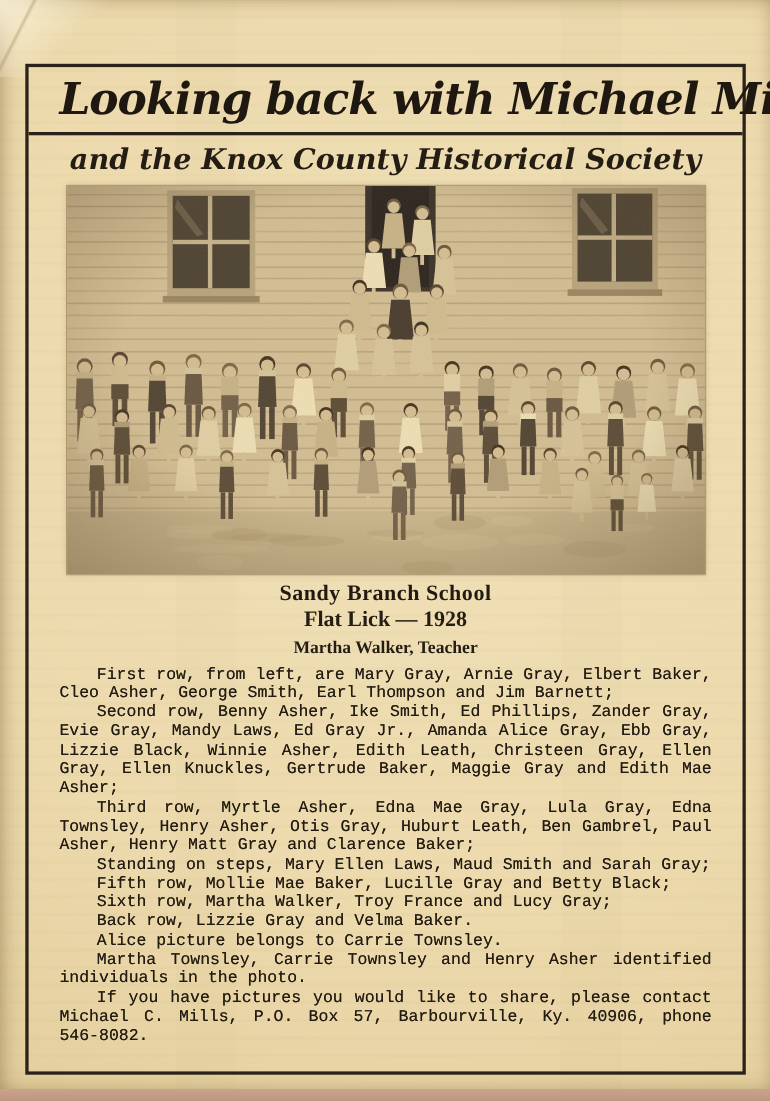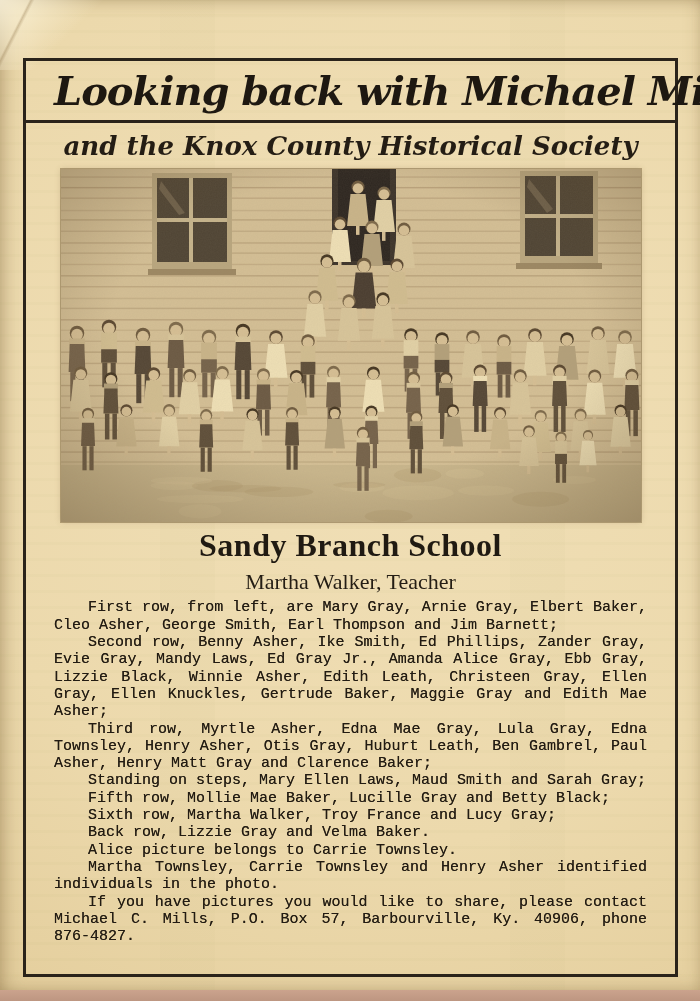--- a/index.html
+++ b/index.html
@@ -41,23 +41,23 @@
     font-family:"DejaVu Serif","Liberation Serif",serif;
     font-style:italic;font-weight:bold;
     font-size:26px;color:#241d14;text-align:center;margin-top:8px;white-space:nowrap;
   }
   .photo-wrap{
     width:580px;height:353px;margin:8px auto 0 auto;position:relative;
     box-shadow:0 0 0 1px rgba(110,88,52,.45), 0 0 6px rgba(110,88,52,.25);
     background:#d4bf95;
   }
   .photo-wrap svg{display:block;}
-  .caption-school{font-size:32px;font-weight:bold;color:#201a12;text-align:center;margin-top:7px;letter-spacing:.5px;line-height:1.05;}
+  .caption-school{font-size:20px;font-weight:bold;color:#201a12;text-align:center;margin-top:7px;letter-spacing:.5px;line-height:1.05;}
   .caption-py{font-size:20px;font-weight:bold;color:#241d14;text-align:center;margin-top:3px;line-height:1.05;}
-  .caption-teacher{font-size:22px;font-weight:normal;color:#241d14;text-align:center;margin-top:8px;line-height:1.05;}
+  .caption-teacher{font-size:16px;font-weight:bold;color:#241d14;text-align:center;margin-top:8px;line-height:1.05;}
   .article{margin-top:6px;color:#221b12;font-family:Liberation Mono, monospace;}
   .article p{
     font-size:15px;line-height:17.3px;margin:0;
     text-align:justify;text-indent:34px;
     text-shadow:0 0 .4px rgba(34,27,18,.8);
   }
   .strip{position:absolute;left:0;right:0;bottom:0;height:11px;
     background:linear-gradient(#cba38d,#bd9681);}
 </style>
 </head>
@@ -436,30 +436,31 @@
           <circle cx="527" cy="266" r="5.07" fill="#7d694a"></circle>
           <circle cx="527" cy="267.092" r="4.056" fill="#d6bf94"></circle>
           <polygon points="521.15,271.8025,532.85,271.8025,535.58,296.3225,518.42,296.3225" fill="#efe0b6"></polygon>
           <rect x="525.44" y="296.3225" width="2.73" height="7.0200000000000005" fill="#d6bf94"></rect>
           <rect x="0" y="0" width="580" height="353" fill="url(#vg)"></rect>
           <rect x="0" y="0" width="580" height="353" filter="url(#grain)" opacity="0.2"></rect>
         </svg>
     </div>
 
     <div class="caption-school">Sandy Branch School</div>
+    <div class="caption-py">Flat Lick — 1928</div>
     <div class="caption-teacher">Martha Walker, Teacher</div>
 
     <div class="article">
       <p>First row, from left, are Mary Gray, Arnie Gray, Elbert Baker, Cleo Asher, George Smith, Earl Thompson and Jim Barnett;</p>
       <p>Second row, Benny Asher, Ike Smith, Ed Phillips, Zander Gray, Evie Gray, Mandy Laws, Ed Gray Jr., Amanda Alice Gray, Ebb Gray, Lizzie Black, Winnie Asher, Edith Leath, Christeen Gray, Ellen Gray, Ellen Knuckles, Gertrude Baker, Maggie Gray and Edith Mae Asher;</p>
       <p>Third row, Myrtle Asher, Edna Mae Gray, Lula Gray, Edna Townsley, Henry Asher, Otis Gray, Huburt Leath, Ben Gambrel, Paul Asher, Henry Matt Gray and Clarence Baker;</p>
       <p>Standing on steps, Mary Ellen Laws, Maud Smith and Sarah Gray;</p>
       <p>Fifth row, Mollie Mae Baker, Lucille Gray and Betty Black;</p>
       <p>Sixth row, Martha Walker, Troy France and Lucy Gray;</p>
       <p>Back row, Lizzie Gray and Velma Baker.</p>
       <p>Alice picture belongs to Carrie Townsley.</p>
       <p>Martha Townsley, Carrie Townsley and Henry Asher identified individuals in the photo.</p>
-      <p>If you have pictures you would like to share, please contact Michael C. Mills, P.O. Box 57, Barbourville, Ky. 40906, phone 876-4827.</p>
+      <p>If you have pictures you would like to share, please contact Michael C. Mills, P.O. Box 57, Barbourville, Ky. 40906, phone 546-8082.</p>
     </div>
   </div>
 </div>
 
 <div class="strip"></div>
 
 </body></html>

